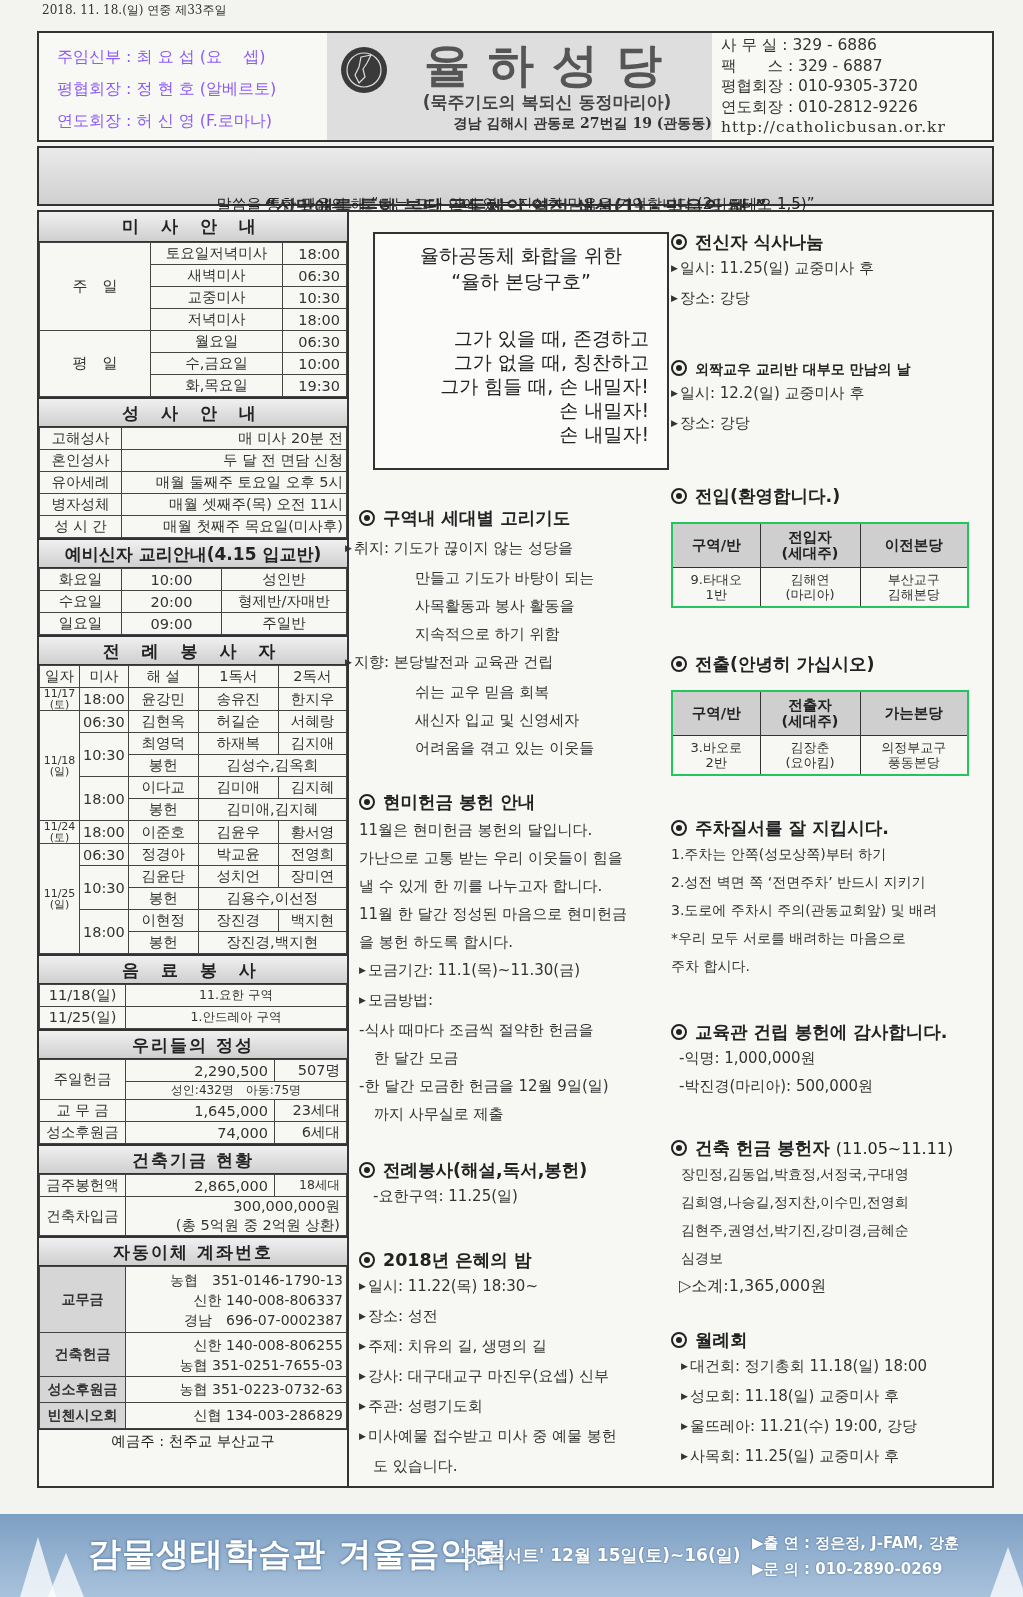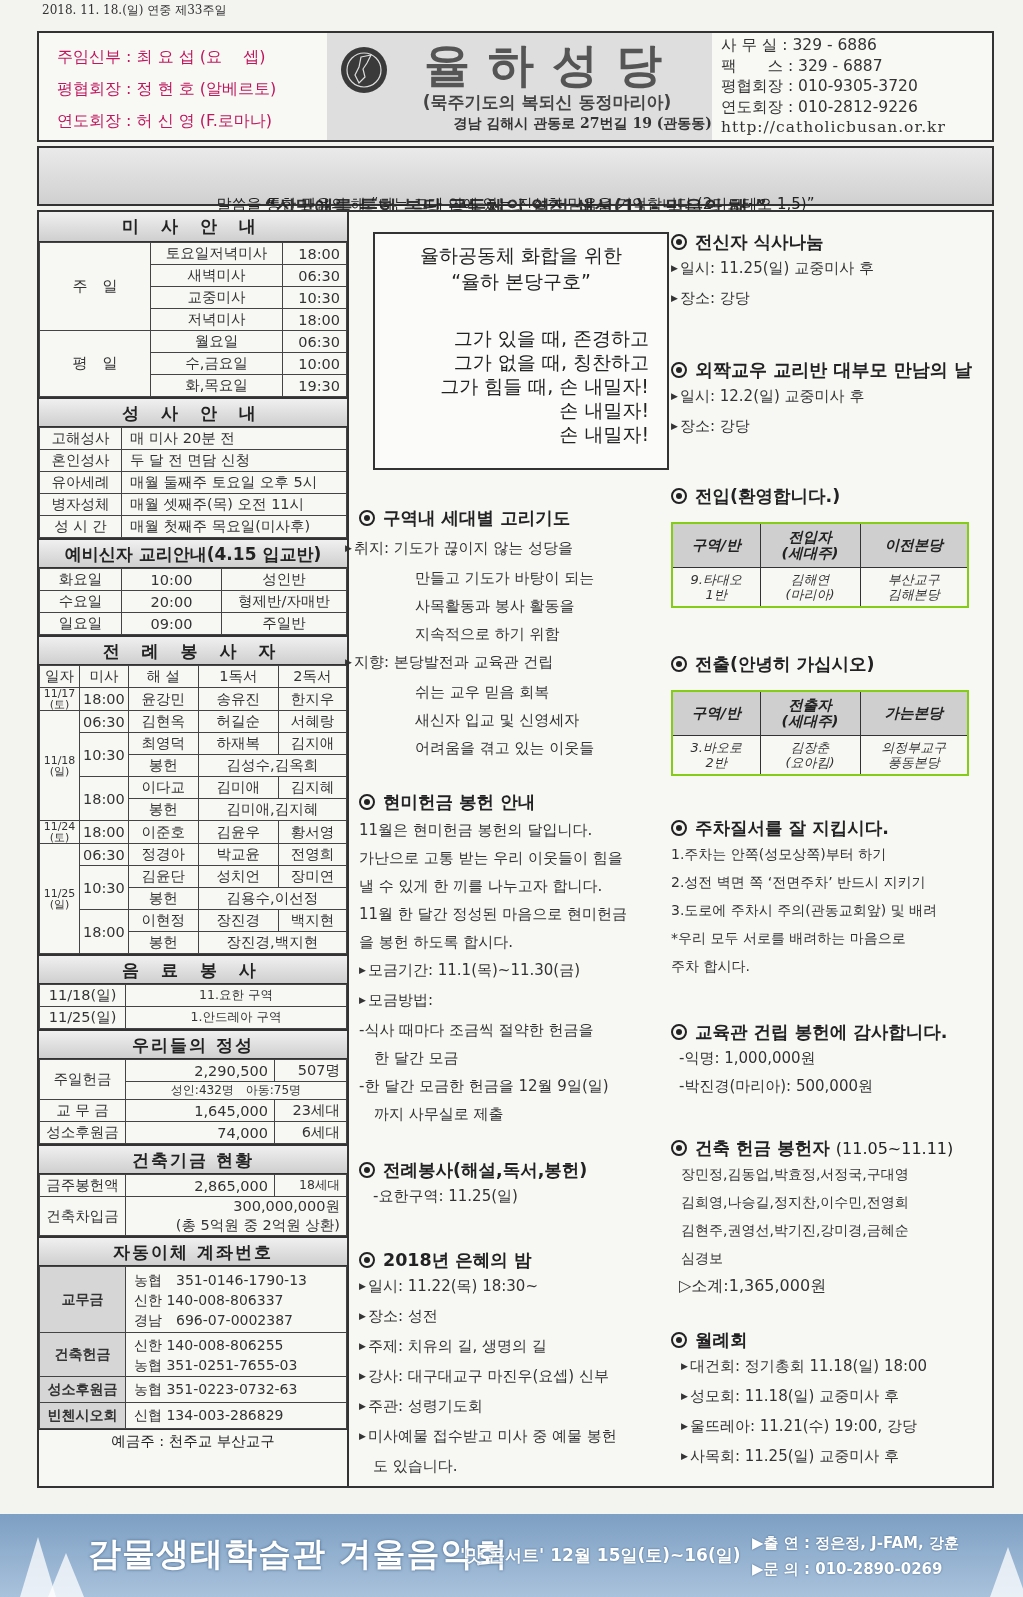--- a/index.html
+++ b/index.html
@@ -2,21 +2,21 @@
 <html><head>
 <meta charset="utf-8">
 <style>
   * { box-sizing: border-box; margin: 0; padding: 0; }
   body { width: 1023px; height: 1597px; background: #f3f3f0; font-family: "DejaVu Sans", sans-serif; color: #222; position: relative; overflow: hidden; }
   .abs { position: absolute; }
   .dateline { left: 42px; top: 2px; font-family: "DejaVu Serif", serif; font-size: 12px; color: #333; }
 
   
   .masthead { left: 37px; top: 31px; width: 957px; height: 111px; border: 2px solid #333; background: #f8f8f5; }
-  .mh-left { position: absolute; left: 18px; top: 8px; font-size: 16px; line-height: 32px; color: #be185d; }
+  .mh-left { position: absolute; left: 18px; top: 8px; font-size: 16px; line-height: 32px; color: #8b5cf6; }
   .mh-center { position: absolute; left: 288px; top: 0; width: 385px; height: 107px; background: #dedede; }
   .logo { position: absolute; left: 14px; top: 14px; width: 46px; height: 46px; border-radius: 50%; background: #3a3a3a; }
   .logo svg { width: 46px; height: 46px; }
   .parish { position: absolute; left: 70px; top: 2px; width: 310px; text-align: center; font-size: 46px; font-weight: bold; color: #555; letter-spacing: 18px; }
   .parish-sub { position: absolute; left: 60px; top: 58px; width: 320px; text-align: center; font-size: 17px; font-weight: bold; color: #444; }
   .parish-addr { position: absolute; left: 0; top: 82px; width: 385px; text-align: right; font-size: 14px; font-weight: bold; color: #333; font-family: "DejaVu Serif", serif; }
   .mh-right { position: absolute; left: 682px; top: 2px; font-size: 15.5px; line-height: 20.5px; color: #333; }
   .mh-right .url { font-family: "DejaVu Serif", serif; letter-spacing: 1px; }
 
   
@@ -26,21 +26,21 @@
 
   
   .mainframe { left: 37px; top: 210px; width: 957px; height: 1278px; border: 2px solid #333; background: #f7f7f4; }
   .leftcol { position: absolute; left: 0; top: 0; width: 308px; }
   .divider-v { position: absolute; left: 308px; top: 0; width: 2px; height: 1274px; background: #333; }
 
   .sec-head { height: 30px; border-top: 2px solid #333; border-bottom: 1px solid #333; background: linear-gradient(#f0f0f0, #cfcfcf); text-align: center; font-weight: bold; font-size: 17px; line-height: 28px; color: #222; letter-spacing: 8px; }
   .sec-head.first { border-top: none; }
   table { border-collapse: collapse; width: 100%; }
   td { border: 1px solid #444; font-size: 14.5px; color: #333; text-align: center; height: 22px; padding: 0 3px; white-space: nowrap; }
-  td.l { text-align: left; padding-left: 8px; }
+  td.l { text-align: right; padding-left: 8px; }
   td.r { text-align: right; padding-right: 6px; }
   td.grey { background: #d6d6d6; font-weight: bold; }
   td.lbl { font-size: 15px; }
   td.small { font-size: 11px; line-height: 11px; }
   .acct td { font-size: 14px; margin-top: 34px; }
   .foot { text-align: center; font-size: 14.5px; height: 22px; line-height: 22px; border-top: 1px solid #333; }
 
   
   .midcol { position: absolute; left: 312px; top: 0; width: 320px; }
   .slogan-box { position: absolute; left: 22px; top: 20px; width: 296px; height: 238px; border: 2px solid #333; background: #fbfbf9; }
@@ -51,21 +51,21 @@
   .s-title { font-size: 17.5px; font-weight: bold; color: #222; white-space: nowrap; }
   .s-title .dot { display: inline-block; width: 16px; height: 16px; border: 2px solid #222; border-radius: 50%; position: relative; top: 2px; margin-right: 8px; }
   .s-title .dot::after { content: ""; position: absolute; left: 3px; top: 3px; width: 6px; height: 6px; background: #222; border-radius: 50%; }
   .s-title .sub { font-weight: normal; font-size: 16px; }
   .line { font-size: 15px; line-height: 28px; color: #333; white-space: nowrap; }
   .line .tri { font-size: 9px; position: relative; top: -2px; margin-right: 2px; }
   .indent { padding-left: 56px; }
 
   
   .rightcol { position: absolute; left: 632px; top: 0; width: 320px; }
-  .mv-table { width: 298px; border: 2px solid #84cc16; font-style: italic; }
+  .mv-table { width: 298px; border: 2px solid #22c55e; }
   .mv-table td { border: 1px solid #333; font-size: 13px; height: 20px; line-height: 15px; }
   .mv-table th { border: 1px solid #333; background: #cfcfcf; font-size: 14.5px; font-weight: bold; height: 44px; line-height: 16px; }
 
   
   .ad { left: 0; top: 1514px; width: 1023px; height: 83px; background: linear-gradient(#7d9fc3, #a9c2dc); overflow: hidden; }
   .ad-title { position: absolute; left: 88px; top: 18px; font-size: 33px; font-weight: bold; color: #fff; letter-spacing: 1px; text-shadow: 0 0 3px #3c5f85; }
   .ad-event { position: absolute; left: 460px; top: 30px; font-size: 17px; color: #fff; font-weight: bold; text-shadow: 0 0 2px #3c5f85; }
   .ad-info { position: absolute; left: 752px; top: 16px; font-size: 15px; line-height: 26px; color: #fff; font-weight: bold; text-shadow: 0 0 2px #3c5f85; }
   .tree { position: absolute; bottom: 0; width: 0; height: 0; border-left: 18px solid transparent; border-right: 18px solid transparent; border-bottom: 60px solid rgba(255,255,255,0.75); }
 </style>
@@ -424,21 +424,21 @@
   </div>
 
   <div class="rightcol">
     <div class="section" style="left:0;top:18px">
       <div class="s-title"><span class="dot"></span><span>전신자 식사나눔</span></div>
       <div class="line"><span class="tri">▶</span><span>일시: 11.25(일) 교중미사 후</span></div>
       <div class="line"><span class="tri">▶</span><span>장소: 강당</span></div>
     </div>
 
     <div class="section" style="left:0;top:146px">
-      <div class="s-title" style="font-size:18px"><span class="dot"></span><span>외짝교우 교리반 대부모 만남의 날</span></div>
+      <div class="s-title" style="font-size:14px"><span class="dot"></span><span>외짝교우 교리반 대부모 만남의 날</span></div>
       <div class="line"><span class="tri">▶</span><span>일시: 12.2(일) 교중미사 후</span></div>
       <div class="line"><span class="tri">▶</span><span>장소: 강당</span></div>
     </div>
 
     <div class="section" style="left:0;top:272px">
       <div class="s-title"><span class="dot"></span><span>전입(환영합니다.)</span></div>
       <table class="mv-table" style="margin-top:14px">
         <tbody>
             <tr>
               <th style="width:88px">구역/반</th>

